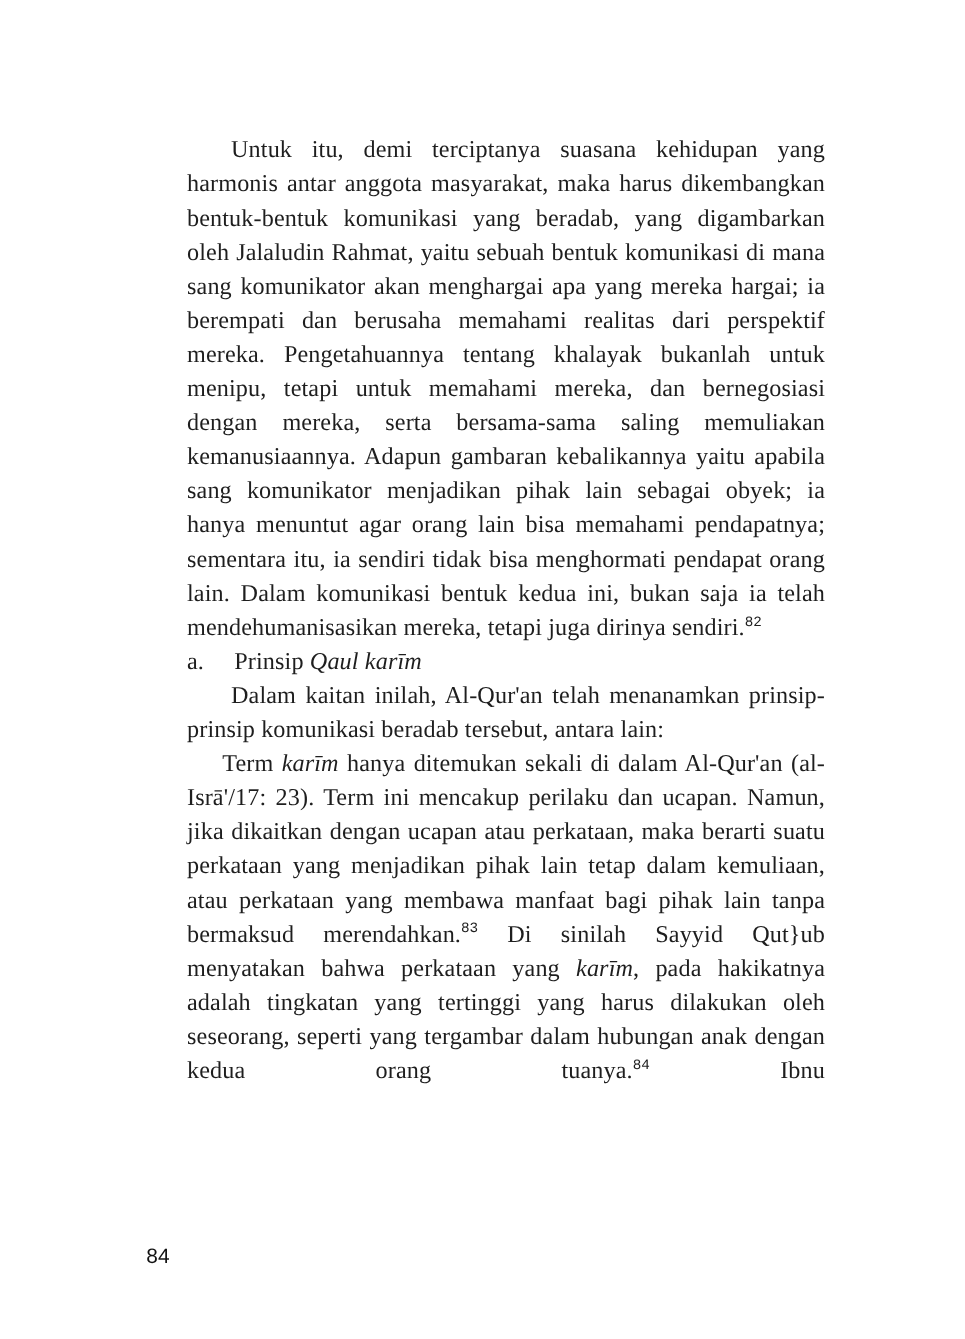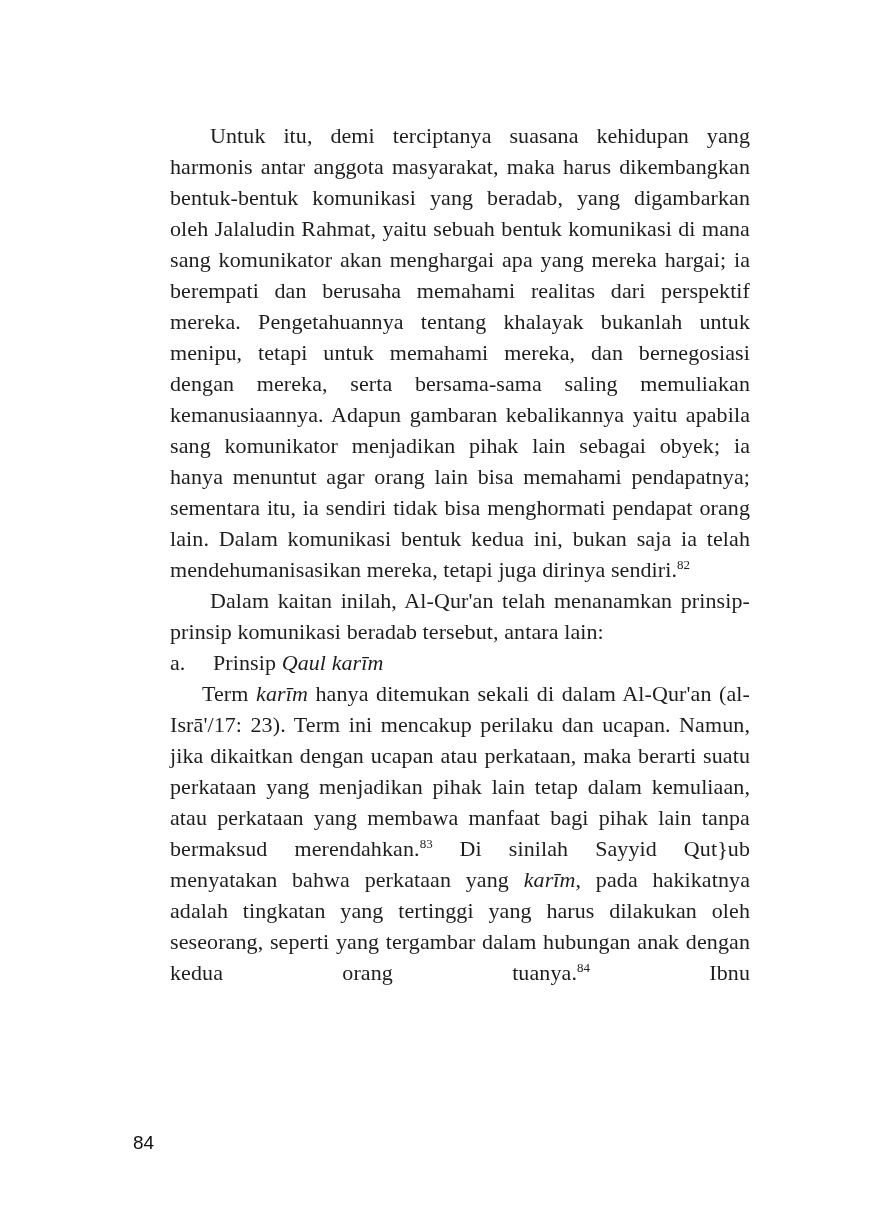--- a/index.html
+++ b/index.html
@@ -44,37 +44,38 @@
   }
   .para.sub {
     text-indent: 32px;
     text-align-last: justify;
   }
   sup {
     font-size: 13px;
     line-height: 0;
     vertical-align: super;
     letter-spacing: 0;
+    font-family: Liberation Mono, monospace;
   }
   i {
     font-style: italic;
   }
   .page-number {
     position: absolute;
     left: 133px;
     top: 1132px;
     font-family: "Liberation Sans", "DejaVu Sans", sans-serif;
     font-size: 19px;
     color: #111111;
   }
 </style>
 </head>
 <body>
 
 <div class="page">
   <div class="text-block">
     <p class="para first-indent"><span>Untuk itu, demi terciptanya suasana kehidupan yang harmonis antar anggota masyarakat, maka harus dikembangkan bentuk-bentuk komunikasi yang beradab, yang digambarkan oleh Jalaludin Rahmat, yaitu sebuah bentuk komunikasi di mana sang komunikator akan menghargai apa yang mereka hargai; ia berempati dan berusaha memahami realitas dari perspektif mereka. Pengetahuannya tentang khalayak bukanlah untuk menipu, tetapi untuk memahami mereka, dan bernegosiasi dengan mereka, serta bersama-sama saling memuliakan kemanusiaannya. Adapun gambaran kebalikannya yaitu apabila sang komunikator menjadikan pihak lain sebagai obyek; ia hanya menuntut agar orang lain bisa memahami pendapatnya; sementara itu, ia sendiri tidak bisa menghormati pendapat orang lain. Dalam komunikasi bentuk kedua ini, bukan saja ia telah mendehumanisasikan mereka, tetapi juga dirinya sendiri.</span><sup>82</sup></p>
+    <p class="para list-line"><span class="list-marker">a.</span><span><span>Prinsip </span><i>Qaul karīm</i></span></p>
     <p class="para first-indent"><span>Dalam kaitan inilah, Al-Qur'an telah menanamkan prinsip-prinsip komunikasi beradab tersebut, antara lain:</span></p>
-    <p class="para list-line"><span class="list-marker">a.</span><span><span>Prinsip </span><i>Qaul karīm</i></span></p>
     <p class="para sub"><span>Term </span><i>karīm</i><span> hanya ditemukan sekali di dalam Al-Qur'an (al-Isrā'/17: 23). Term ini mencakup perilaku dan ucapan. Namun, jika dikaitkan dengan ucapan atau perkataan, maka berarti suatu perkataan yang menjadikan pihak lain tetap dalam kemuliaan, atau perkataan yang membawa manfaat bagi pihak lain tanpa bermaksud merendahkan.</span><sup>83</sup><span> Di sinilah Sayyid Qut}ub menyatakan bahwa perkataan yang </span><i>karīm</i><span>, pada hakikatnya adalah tingkatan yang tertinggi yang harus dilakukan oleh seseorang, seperti yang tergambar dalam hubungan anak dengan kedua orang tuanya.</span><sup>84</sup><span> Ibnu</span></p>
   </div>
   <div class="page-number">84</div>
 </div>
 
 </body></html>

